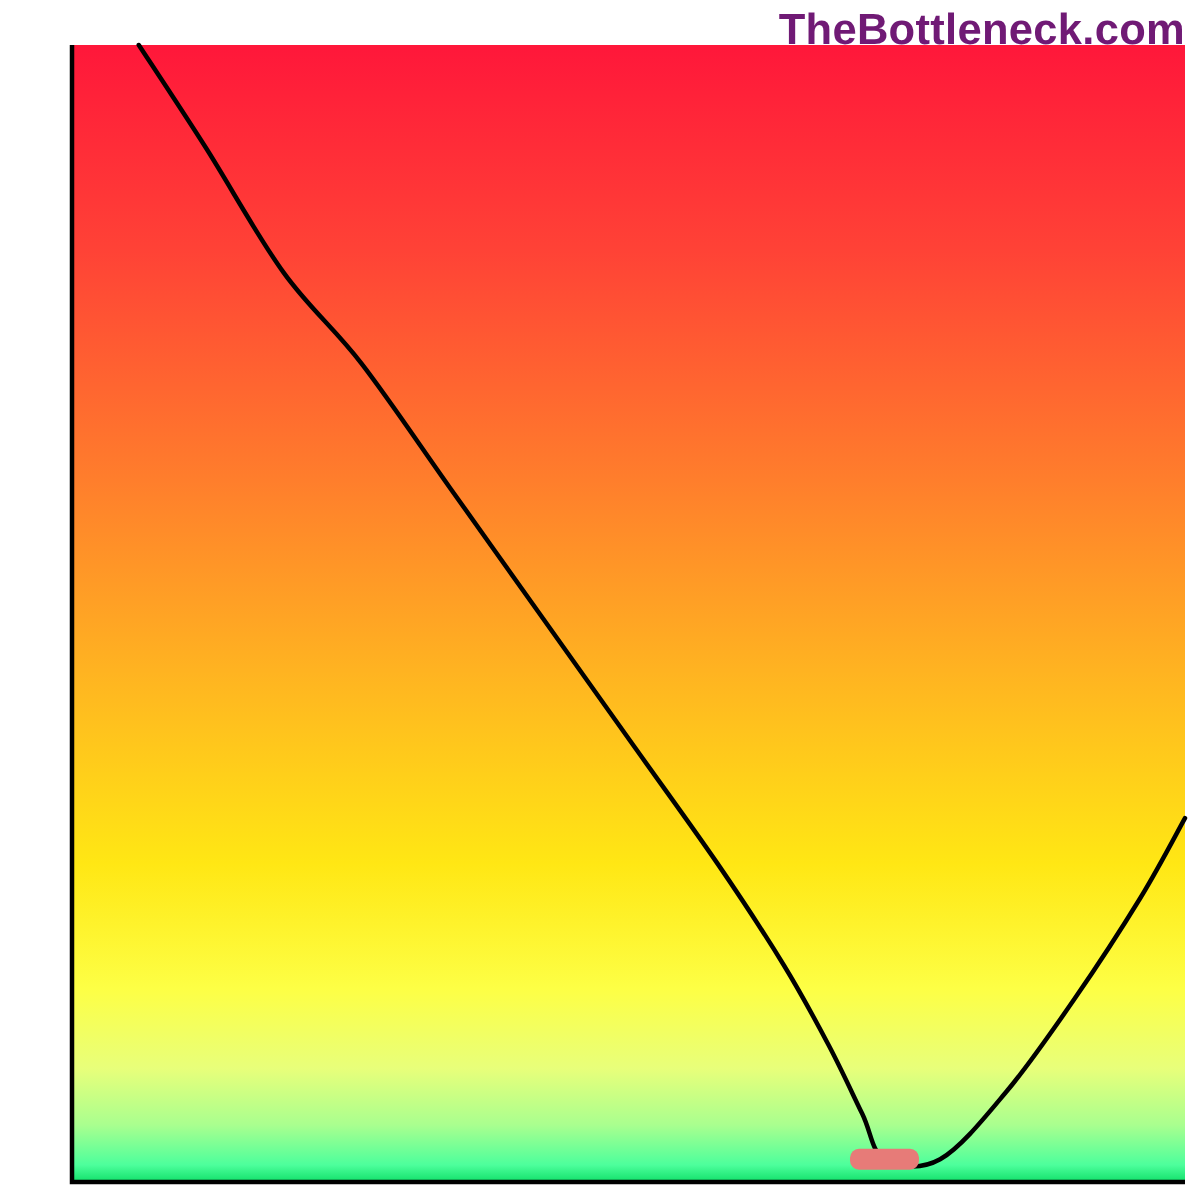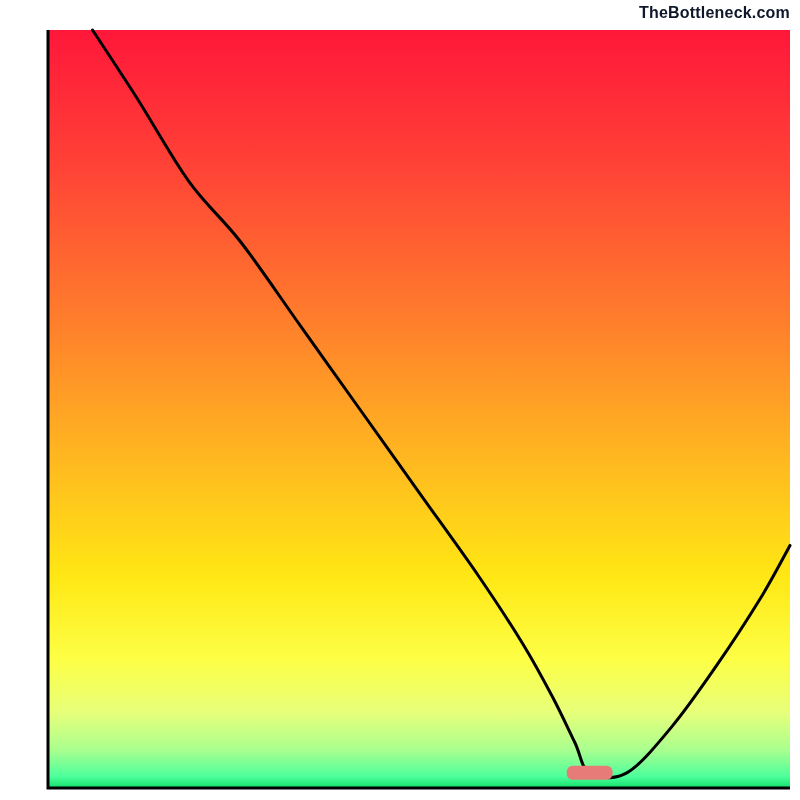--- a/index.html
+++ b/index.html
@@ -13,23 +13,23 @@
   }
   .stage {
     position: relative;
     width: 800px;
     height: 800px;
   }
   .watermark {
     position: absolute;
     top: 4px;
     right: 10px;
-    font-size: 16px;
+    font-size: 29px;
     font-weight: 600;
-    color: #0f172a;
+    color: #701a75;
     letter-spacing: 0.2px;
     user-select: none;
   }
   svg {
     position: absolute;
     top: 0;
     left: 0;
   }
 </style>
 </head>

